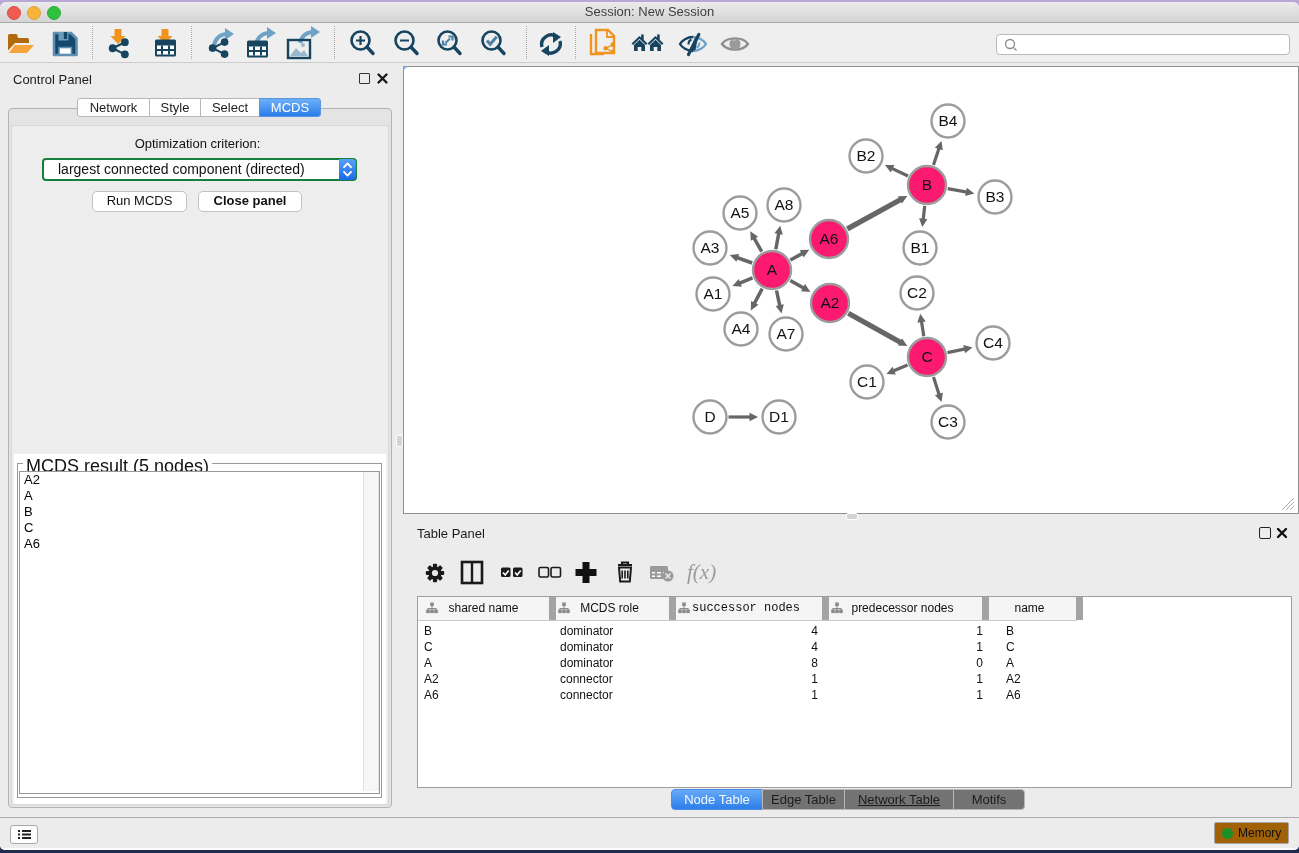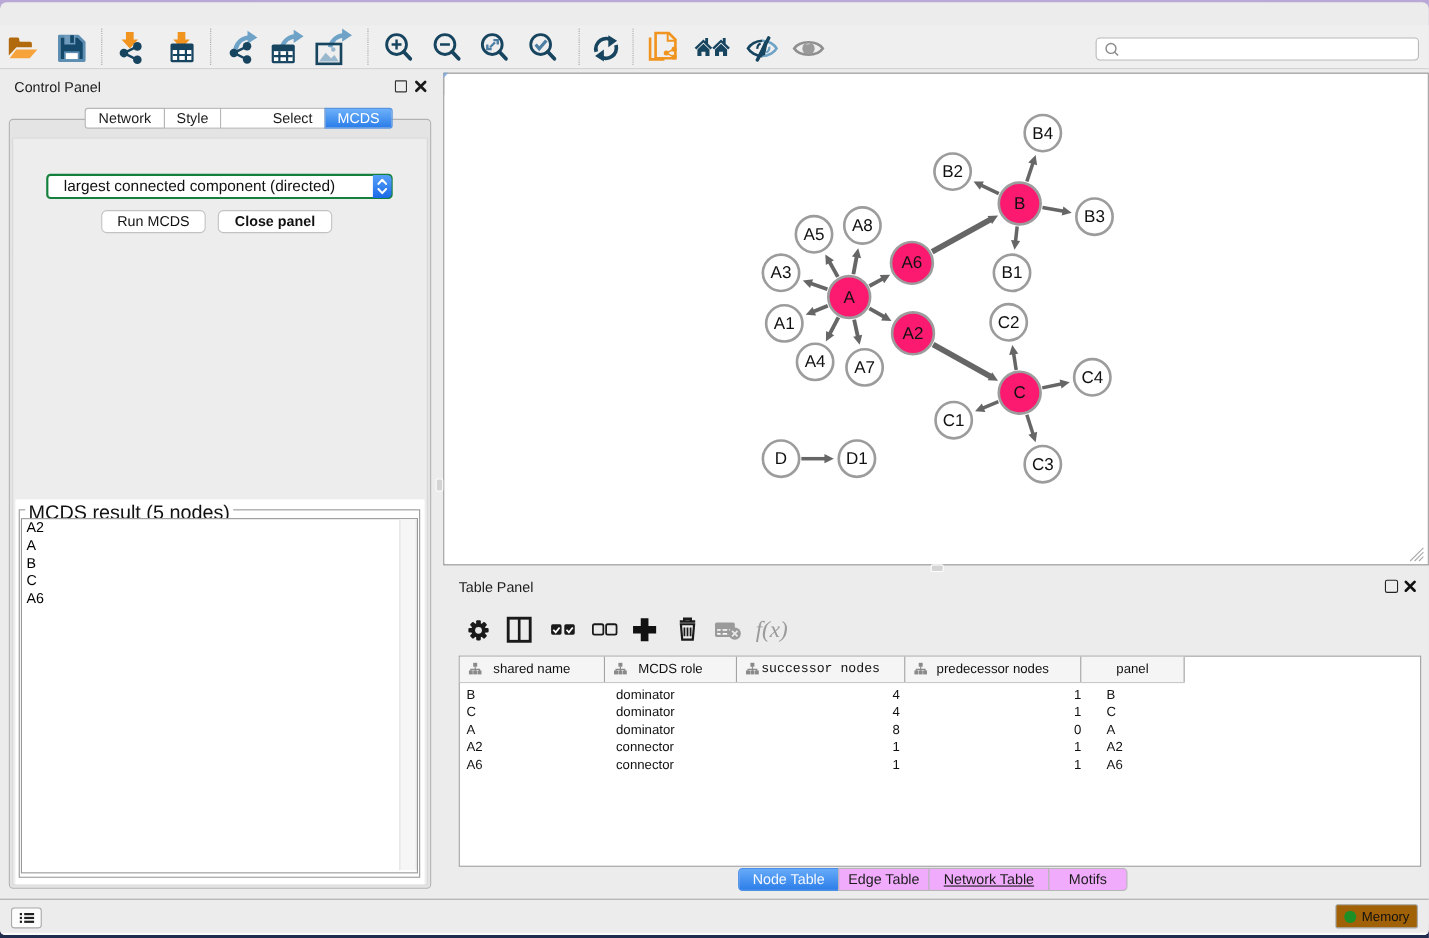--- a/index.html
+++ b/index.html
@@ -66,41 +66,47 @@
   #nettitle .t3{left:49px;background:#2fc13e;}
   #nettitle .title{position:absolute;left:0;right:0;top:0;height:18px;line-height:18px;
     text-align:center;font-size:13px;color:#222;letter-spacing:0.5px;}
   #graph{position:absolute;left:0;top:19px;}
   
   #tphead{position:absolute;left:417px;top:463px;font-size:13px;color:#1c1c1c;}
   #tptoolbar{position:absolute;left:417px;top:487px;height:40px;}
   #tptable{position:absolute;left:417px;top:533px;width:873px;height:190px;background:#fff;
     border:1px solid #9e9e9e;font-size:12px;color:#111;}
   #thead{position:absolute;left:0;top:0;width:659px;height:23px;background:#f5f5f5;border-bottom:1px solid #c9c9c9;}
-  .th{position:absolute;top:0;height:23px;line-height:23px;text-align:center;border-right:1px solid #a3a3a3;}
+  .th{position:absolute;top:0;height:23px;line-height:23px;text-align:center;border-right:7px solid #a3a3a3;}
   .trow{position:absolute;left:0;width:100%;height:16px;line-height:16px;}
   .td{position:absolute;top:0;height:16px;}
   
   #bottabs{position:absolute;left:672px;top:726px;height:21px;display:flex;}
-  .btab{height:19px;line-height:19px;border:1px solid #b6b6b6;background:#f0abfc;font-size:13px;
+  .btab{height:19px;line-height:19px;border:1px solid #b6b6b6;background:#737373;font-size:13px;
     color:#1c1c1c;text-align:center;margin-left:-1px;}
   .btab.sel{background:linear-gradient(#66aaf8,#2c7ee9);color:#f4f8ff;border-color:#4a8ee8;}
   
   #statusbar{position:absolute;left:0;top:815px;width:1299px;height:31px;background:#ececec;border-top:1px solid #ababab;}
   #listbtn{position:absolute;left:10px;top:7px;width:26px;height:17px;background:#fdfdfd;
     border:1px solid #a8a8a8;border-radius:3px;}
   #membtn{position:absolute;right:10px;top:4px;width:73px;height:20px;background:#a16207;
     border:1px solid #a6a6a6;border-radius:2px;font-size:12px;color:#111;}
   #membtn .dot{position:absolute;left:7px;top:5px;width:11px;height:11px;border-radius:50%;background:#1d8f27;}
   #membtn .mtxt{position:absolute;left:23px;top:0;line-height:20px;}
 </style>
 </head>
 <body>
 <div id="deskbottom"></div>
 <div id="app">
+  <div id="titlebar">
+    <div class="tl t1"></div>
+      <div class="tl t2"></div>
+      <div class="tl t3"></div>
+    <div class="title">Session: New Session</div>
+  </div>
   <div id="toolbar">
     <svg width="1299" height="41" viewBox="0 0 1299 41" style="position:absolute;left:0;top:0">
 <g transform="translate(0,0)">
 <path d="M8,27.5 L8,12.5 Q8,11 9.5,11 L16,11 Q17.5,11 17.5,12.5 L17.5,13.5 Q17.5,15 19,15 L27.5,15 Q29,15 29,16.5 L29,20 L15,20 L8,27.5 Z" fill="#b26a0e"></path>
 <path d="M8.8,30 L14.8,22 L34,22 L27,30 Z" fill="#f7a33b"></path>
 </g>
 <g transform="translate(54,10)">
 <path d="M0,0 h17 l5.5,5.5 V22 H0 Z" fill="#14496b" stroke="#5e8fb2" stroke-width="2.6" stroke-linejoin="round"></path>
 <path d="M4.5,-1 h10 v8.5 h-10 z" fill="#6f9cbc"></path>
 <rect x="9.8" y="-1" width="3.4" height="7" fill="#14496b"></rect>
@@ -236,26 +242,27 @@
   </div>
   <div id="mainarea">
     <div id="ctlhead">Control Panel</div>
     <div class="winbtn" style="left:359px;top:10px;width:9px;height:9px;border:1.5px solid #333;border-radius:1px;"></div>
     <svg class="winbtn" style="left:376px;top:9px" width="13" height="13" viewBox="0 0 13 13">
       <path d="M2.5 2.5 L10.5 10.5 M10.5 2.5 L2.5 10.5" stroke="#1a1a1a" stroke-width="2.4" stroke-linecap="round"></path>
     </svg>
     <div class="tabrow" style="left:78px;">
       <div class="tab" style="width:71px;border-radius:3px 0 0 3px;">Network</div>
         <div class="tab" style="width:50px;">Style</div>
-        <div class="tab" style="width:58px;padding-left:36px;">Select</div>
+        <div class="tab" style="width:58px;">Select</div>
         <div class="tab sel" style="width:60px;border-radius:0 3px 3px 0;">MCDS</div>
     </div>
     <div id="tabpane">
         <div id="tabinner"></div>
       </div>
+    <div id="optlabel">Optimization criterion:</div>
     <div id="dropdown">
       <div class="txt">largest connected component (directed)</div>
       <div class="cap">
         <svg width="17" height="21" viewBox="0 0 17 21">
           <path d="M5 8.2 L8.5 4.4 L12 8.2" fill="none" stroke="#fff" stroke-width="1.8" stroke-linecap="round" stroke-linejoin="round"></path>
           <path d="M5 12.8 L8.5 16.6 L12 12.8" fill="none" stroke="#fff" stroke-width="1.8" stroke-linecap="round" stroke-linejoin="round"></path>
         </svg>
       </div>
     </div>
     <div class="btn" style="left:92px;top:128px;width:93px;">Run MCDS</div>
@@ -445,21 +452,21 @@
             </svg>successor nodes</div>
 <div class="th" style="left:405px;width:159px;"><svg width="12" height="12" viewBox="0 0 12 12" style="position:absolute;left:8px;top:5px">
               <g fill="#8a8a8a">
                 <rect x="4.2" y="0.5" width="3.6" height="3.6"></rect>
                 <rect x="0.2" y="7.5" width="3.6" height="3.6"></rect>
                 <rect x="4.2" y="7.5" width="3.6" height="3.6"></rect>
                 <rect x="8.2" y="7.5" width="3.6" height="3.6"></rect>
                 <path d="M5.5,4 h1 v2 h-1 z M1.5,6 h9 v1 h-9 z M1.5,6 h1 v2 h-1 z M5.5,6 h1 v2 h-1 z M9.5,6 h1 v2 h-1 z"></path>
               </g>
             </svg>predecessor nodes</div>
-<div class="th" style="left:565px;width:93px;">panel</div>
+<div class="th" style="left:565px;width:93px;">name</div>
       </div>
       <div class="trow" style="top:26px;">
 <div class="td" style="left:6px;">B</div>
 <div class="td" style="left:142px;">dominator</div>
 <div class="td" style="left:252px;width:148px;text-align:right;">4</div>
 <div class="td" style="left:405px;width:160px;text-align:right;">1</div>
 <div class="td" style="left:588px;">B</div>
 </div>
 <div class="trow" style="top:42px;">
 <div class="td" style="left:6px;">C</div>

